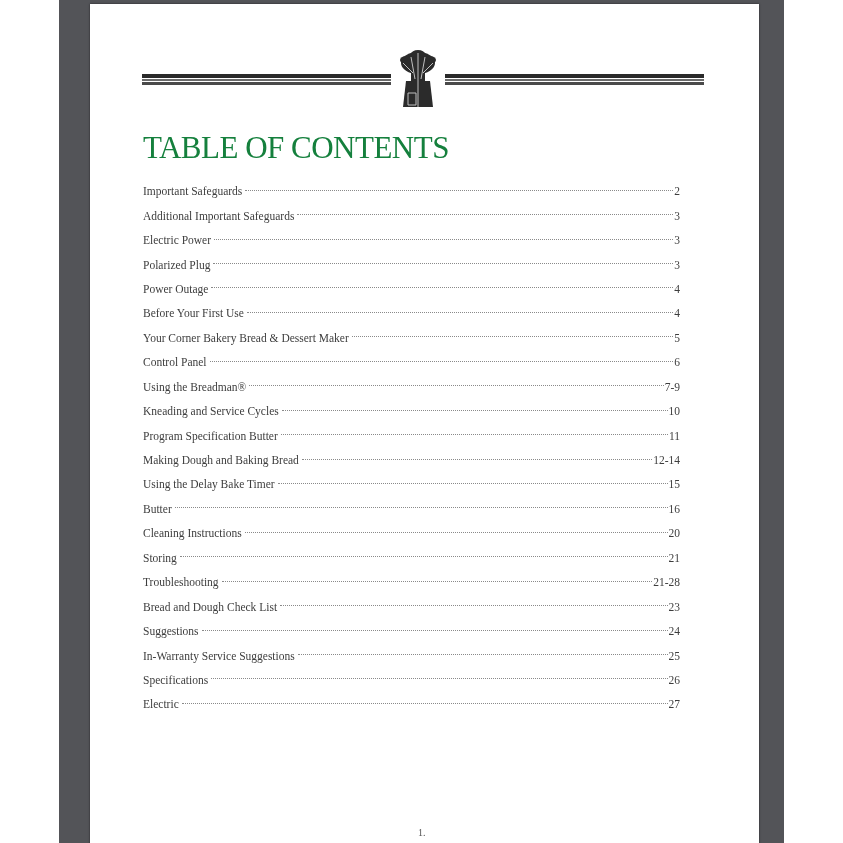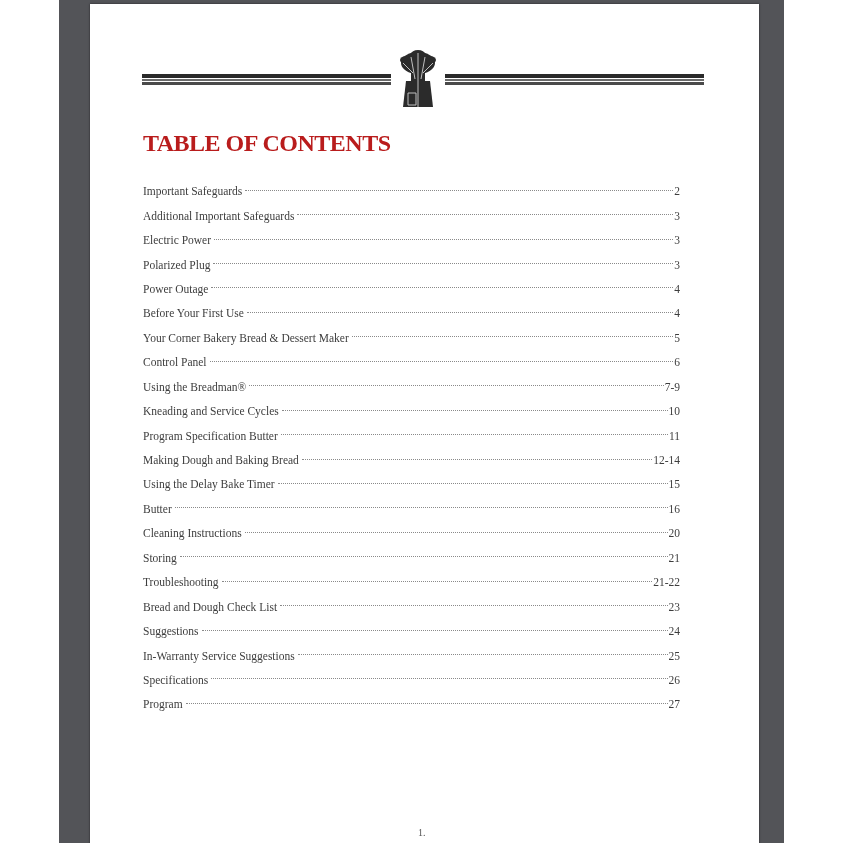--- a/index.html
+++ b/index.html
@@ -26,23 +26,22 @@
   .rule .l1 { top: 0; height: 4px; background: #2a2a2a; }
   .rule .l2 { top: 5px; height: 2px; background: #6a6a6a; }
   .rule .l3 { top: 8px; height: 3px; background: #4a4a4a; }
   .wheat {
     position: absolute; left: 301px; top: 45px; width: 54px; height: 62px;
     background: #ffffff;
   }
   .wheat svg { display: block; }
   .toc-title {
     position: absolute; left: 53px; top: 126px;
-    font-size: 24px; color: #b91c1c; letter-spacing: -0.5px;
+    font-size: 31px; color: #15803d; letter-spacing: -0.5px;
     font-family: "Liberation Serif", serif;
-    font-weight: bold;
   }
   .toc {
     position: absolute; left: 53px; top: 175px; width: 537px;
     margin: 0; padding: 0; list-style: none;
   }
   .toc li {
     display: flex; align-items: center; height: 24.45px;
     font-size: 11.5px; color: #3d3d3d;
   }
   .toc .label { white-space: nowrap; padding-right: 3px; }
@@ -166,21 +165,21 @@
         <span class="pg">20</span>
       </li>
     <li>
         <span class="label">Storing</span>
         <span class="leader"></span>
         <span class="pg">21</span>
       </li>
     <li>
         <span class="label">Troubleshooting</span>
         <span class="leader"></span>
-        <span class="pg">21-22</span>
+        <span class="pg">21-28</span>
       </li>
     <li>
         <span class="label">Bread and Dough Check List</span>
         <span class="leader"></span>
         <span class="pg">23</span>
       </li>
     <li>
         <span class="label">Suggestions</span>
         <span class="leader"></span>
         <span class="pg">24</span>
@@ -189,20 +188,20 @@
         <span class="label">In-Warranty Service Suggestions</span>
         <span class="leader"></span>
         <span class="pg">25</span>
       </li>
     <li>
         <span class="label">Specifications</span>
         <span class="leader"></span>
         <span class="pg">26</span>
       </li>
     <li>
-        <span class="label">Program</span>
+        <span class="label">Electric</span>
         <span class="leader"></span>
         <span class="pg">27</span>
       </li>
   </ul>
 
   <div class="footer-page">1.</div>
 </div>
 
 </body></html>

